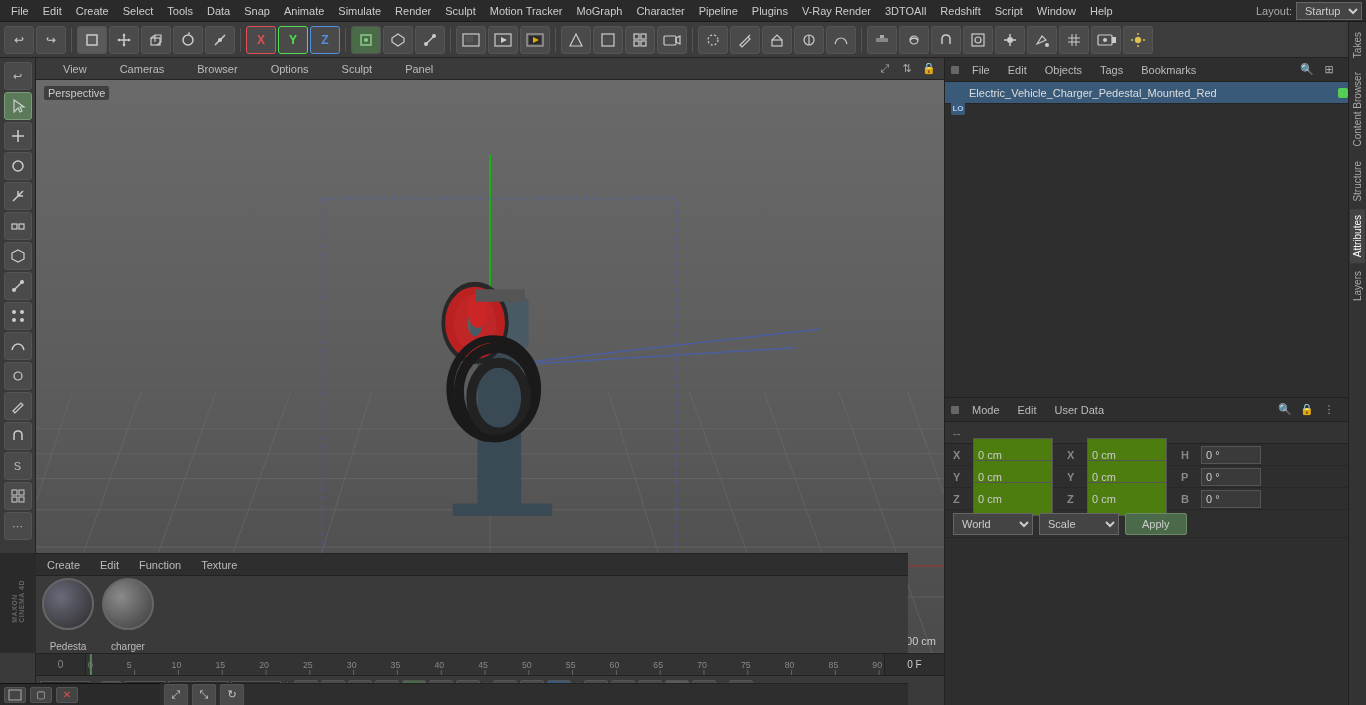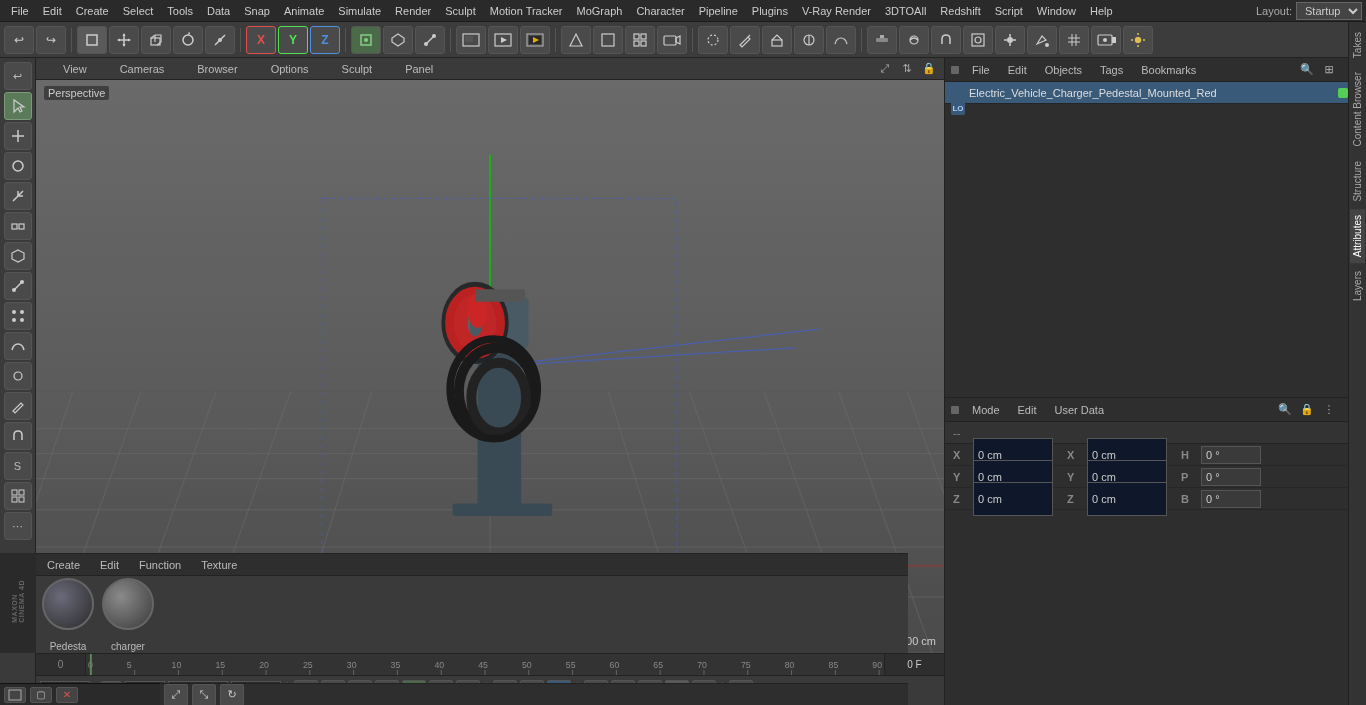--- a/index.html
+++ b/index.html
@@ -365,21 +365,21 @@
     }
     .attr-label {
       width: 20px;
       font-size: 11px;
       color: #888;
       font-weight: bold;
     }
     .attr-field {
       width: 80px;
       height: 31px;
-      background: #0f172a;
+      background: #4d7c0f;
       border: 1px solid #555;
       color: #ccc;
       font-size: 11px;
       padding: 16px 4px;
       margin-right: 6px;
     }
     .attr-field-label {
       width: 20px;
       font-size: 11px;
       color: #888;
@@ -1092,20 +1092,29 @@
 
         <div class="attr-row">
           <span class="attr-label">Z</span>
           <input class="attr-field" type="text" value="0 cm" style="">
           <span class="attr-field-label">Z</span>
           <input class="attr-field" type="text" value="0 cm" style="">
           <span class="attr-field-label" style="margin-left:8px;">B</span>
           <input class="attr-value-field" type="text" value="0 °" style="">
         </div>
 
+        <div class="attr-row" style="height:28px;gap:6px;">
+          <select style="height:22px;background:#444;border:1px solid #666;color:#ccc;font-size:11px;padding:0 4px;min-width:80px;">
+            <option>World</option>
+          </select>
+          <select style="height:22px;background:#444;border:1px solid #666;color:#ccc;font-size:11px;padding:0 4px;min-width:80px;">
+            <option>Scale</option>
+          </select>
+          <button style="height:22px;background:#4a6a4a;border:1px solid #6a8a6a;color:#ccc;font-size:11px;padding:0 16px;cursor:pointer;border-radius:2px;">Apply</button>
+        </div>
       </div>
     </div>
   </div>
 </div>
 
 <div id="right-tabs">
   <div class="right-tab">Takes</div>
   <div class="right-tab">Content Browser</div>
   <div class="right-tab">Structure</div>
   <div class="right-tab" style="color:#fff;background:#444;">Attributes</div>

